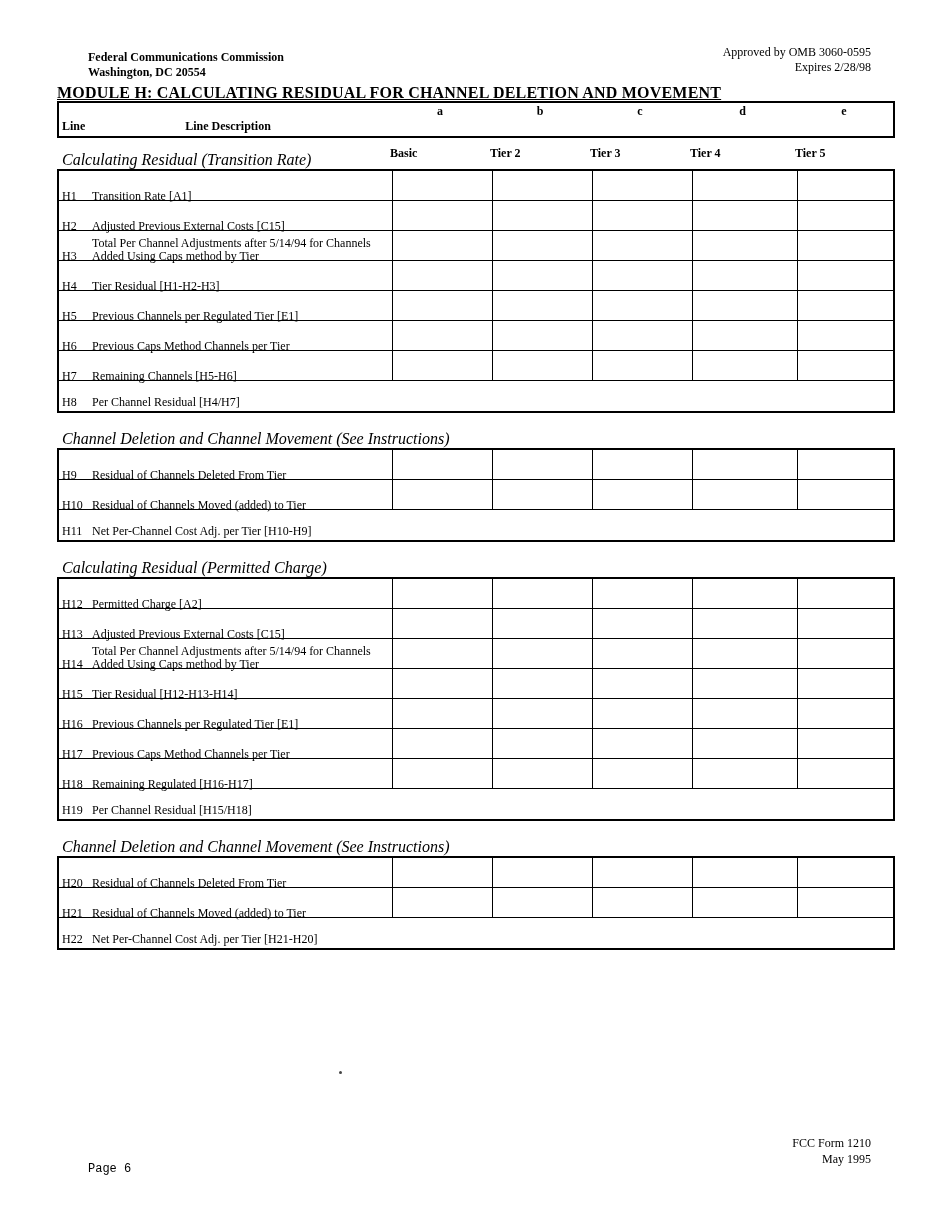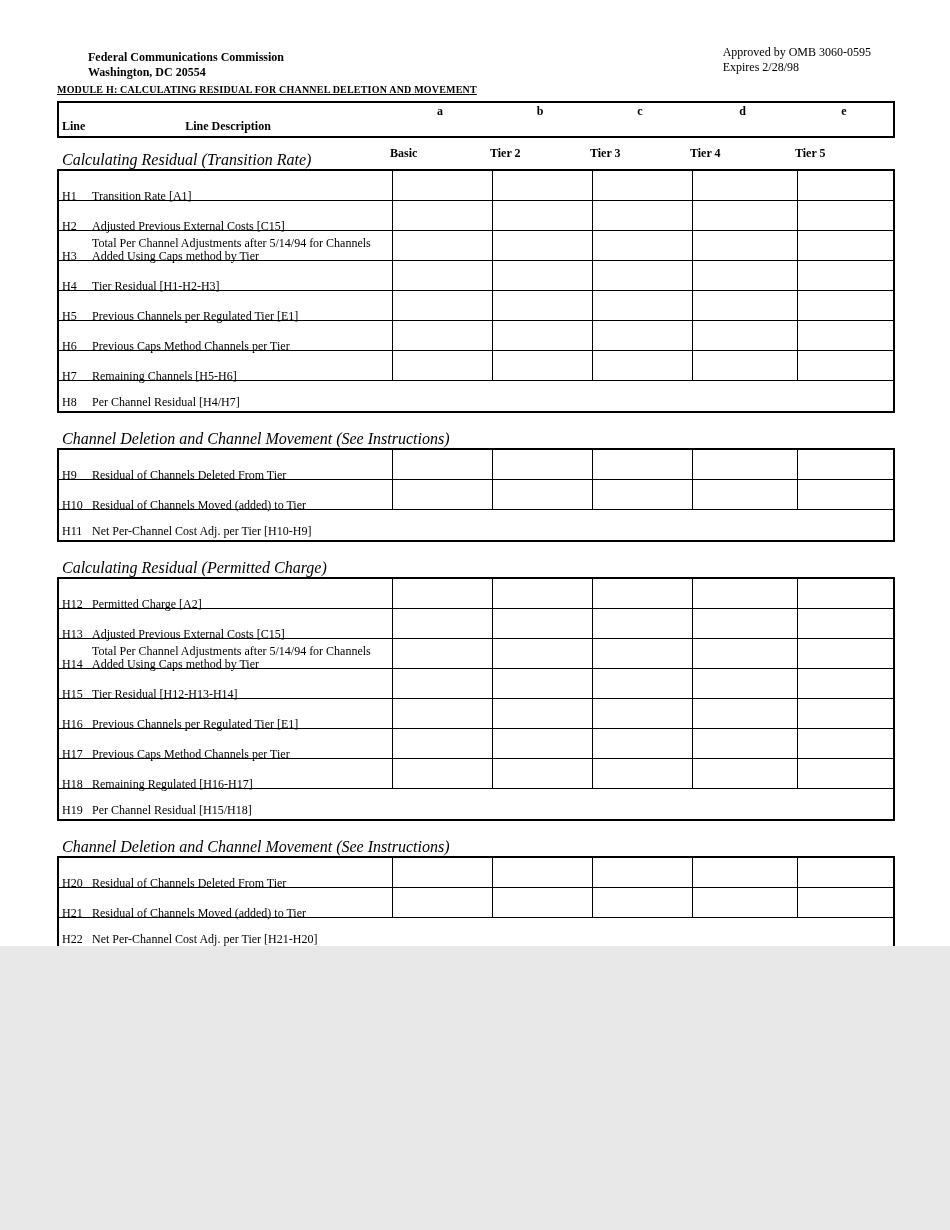--- a/index.html
+++ b/index.html
@@ -1,31 +1,31 @@
 <!DOCTYPE html>
 <html><head>
 <meta charset="utf-8">
 <style>
   html,body { margin:0; padding:0; background:#e8e8e8; }
   .page {
     position:relative;
-    width:950px; height:946px;
+    width:950px; height:1230px;
     margin:0 auto;
     background:#ffffff;
     font-family:"Liberation Serif", serif;
     font-size:12px;
     color:#000;
     overflow:hidden;
   }
   
   .agency { position:absolute; left:88px; top:50px; font-weight:bold; line-height:15px; }
-  .approval { position:absolute; right:79px; top:45px; text-align:left; line-height:15px; }
+  .approval { position:absolute; right:79px; top:45px; text-align:right; line-height:15px; }
   .module-title {
     position:absolute; left:57px; top:84px;
-    font-weight:bold; font-size:10px;
+    font-weight:bold; font-size:16px;
     text-decoration:underline;
     letter-spacing:0.2px;
   }
   
   .colhead {
     position:absolute; left:57px; top:101px;
     width:838px; height:37px;
     border:2px solid #000;
     box-sizing:border-box;
   }

